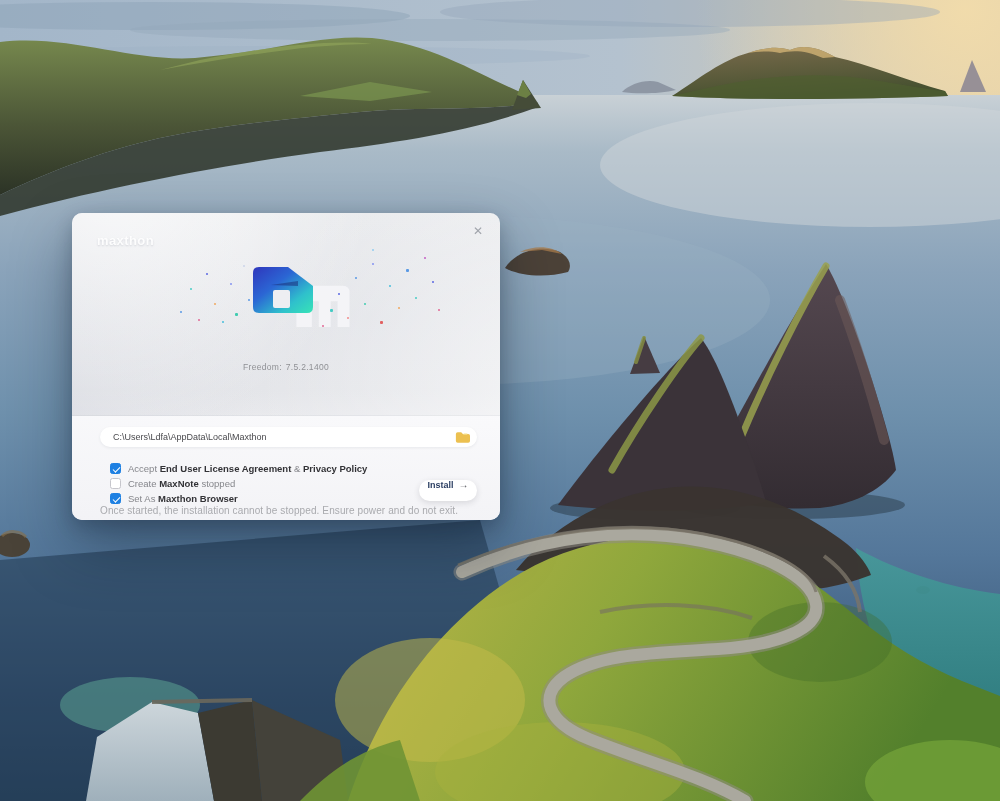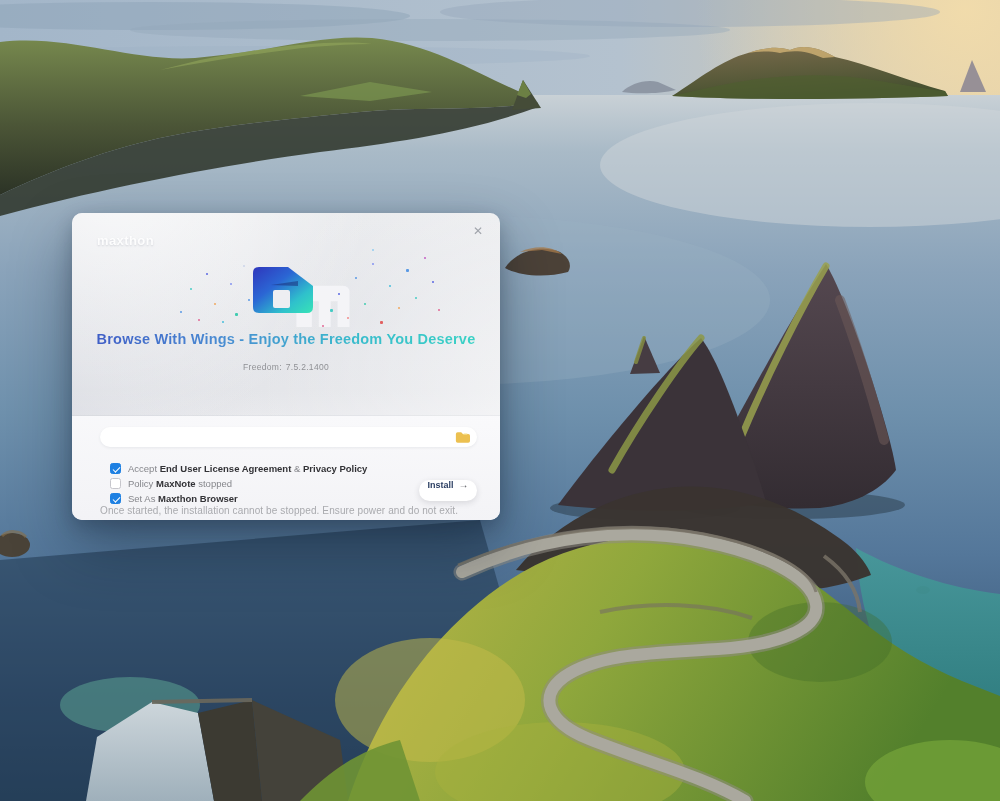--- a/index.html
+++ b/index.html
@@ -245,43 +245,43 @@
         <span style="left: 317px; top: 72px; width: 2px; height: 2px; background: rgb(53, 184, 216);"></span>
         <span style="left: 326px; top: 94px; width: 2px; height: 2px; background: rgb(240, 160, 80);"></span>
         <span style="left: 334px; top: 56px; width: 3px; height: 3px; background: rgb(74, 144, 226);"></span>
         <span style="left: 343px; top: 84px; width: 2px; height: 2px; background: rgb(53, 200, 192);"></span>
         <span style="left: 352px; top: 44px; width: 2px; height: 2px; background: rgb(192, 80, 192);"></span>
         <span style="left: 360px; top: 68px; width: 2px; height: 2px; background: rgb(74, 90, 224);"></span>
         <span style="left: 366px; top: 96px; width: 2px; height: 2px; background: rgb(224, 90, 138);"></span>
         <span style="left: 300px; top: 36px; width: 2px; height: 2px; background: rgb(136, 200, 240);"></span>
       </div>
 
-    <div class="dlg-title" style="background-image: linear-gradient(90deg, rgb(61, 85, 196), rgb(74, 138, 210), rgb(56, 188, 204), rgb(59, 214, 196));">Browse With Wings - Enjoy the Freedom You Deserve</div>
 
     <div class="dlg-version"><span>Freedom:</span><b>7.5.2.1400</b></div>
 
     <div class="dlg-lower"></div>
 
     <div class="path-input">
+      <div class="path-text">C:\Users\Ldfa\AppData\Local\Maxthon</div>
       <div class="browse-btn">
         <svg width="15" height="12" viewBox="0 0 17 13">
           <path d="M1,3 a2,2 0 0 1 2,-2 h4 l2,2 h6 a2,2 0 0 1 2,2 v6 a2,2 0 0 1 -2,2 h-12 a2,2 0 0 1 -2,-2 Z" fill="#ecc050"></path>
           <path d="M1,4 h8 l1,-1.6 h4 v1.6 z" fill="#f6e08e"></path>
         </svg>
       </div>
     </div>
 
     <div class="options">
       <div class="opt-row">
         <span class="cb checked"></span>
         <span class="opt-label"><span>Accept </span><span class="strong">End User License Agreement</span><span> &amp; </span><span class="strong">Privacy Policy</span></span>
       </div>
       <div class="opt-row">
         <span class="cb"></span>
-        <span class="opt-label"><span>Policy </span><span class="strong">MaxNote</span><span> stopped</span><span class="strong"></span></span>
+        <span class="opt-label"><span>Create </span><span class="strong">MaxNote</span><span> stopped</span><span class="strong"></span></span>
       </div>
       <div class="opt-row">
         <span class="cb checked"></span>
         <span class="opt-label"><span>Set As </span><span class="strong">Maxthon Browser</span><span></span><span class="strong"></span></span>
       </div>
     </div>
 
     <div class="footnote">Once started, the installation cannot be stopped. Ensure power and do not exit.</div>
 
     <div class="install-btn">

